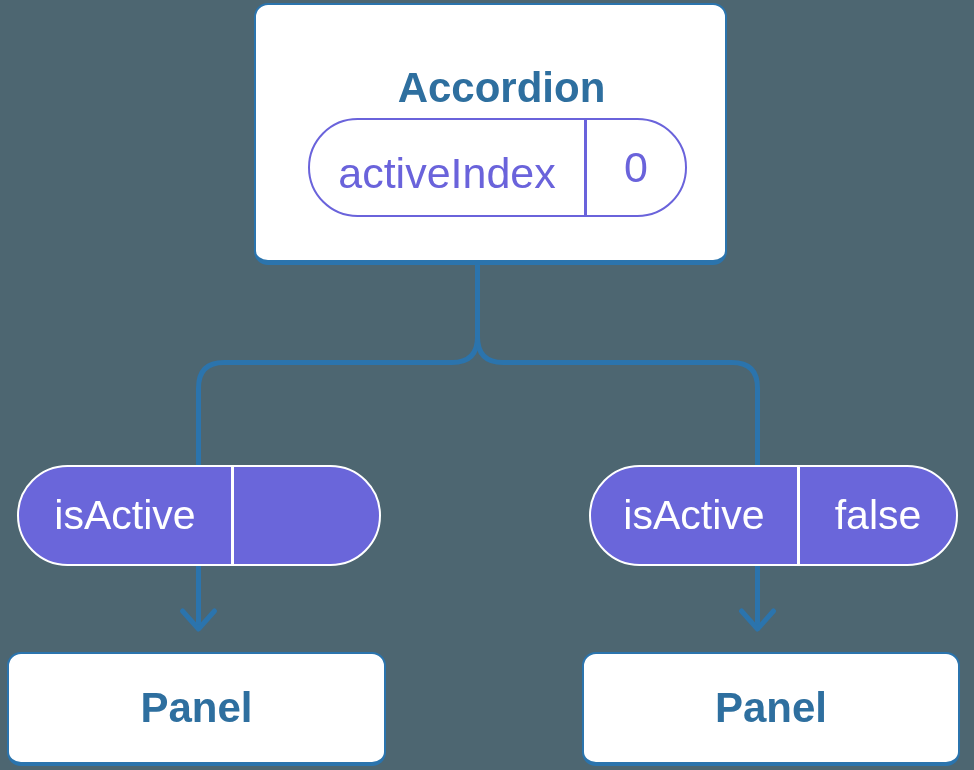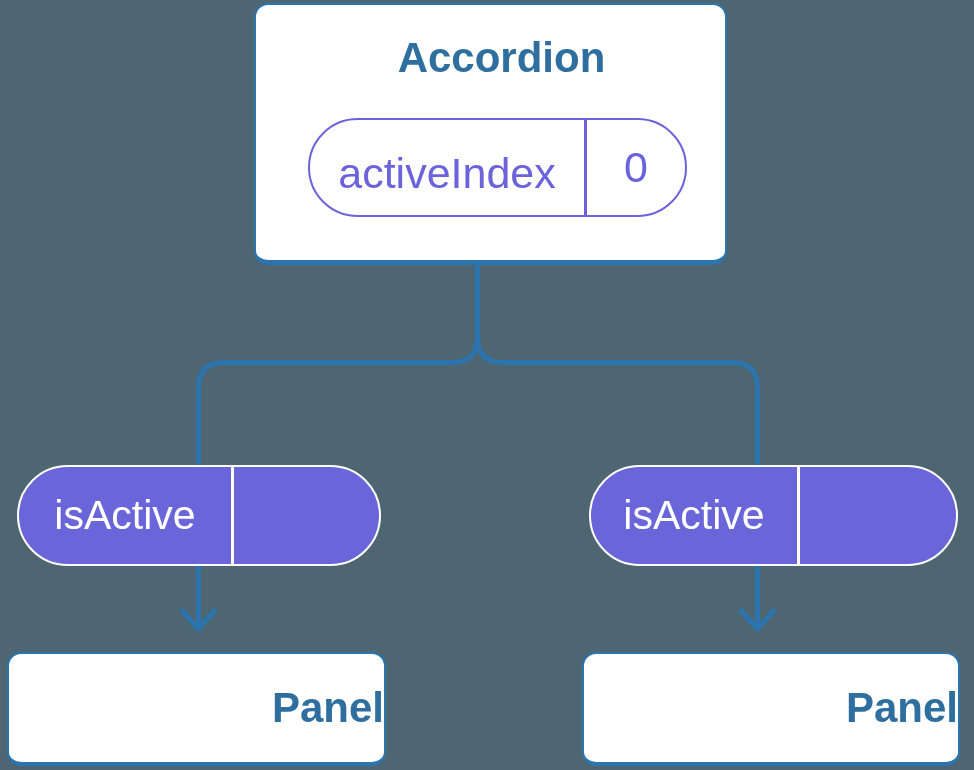--- a/index.html
+++ b/index.html
@@ -35,21 +35,21 @@
     border-bottom-width: 5px;
   }
   .card-title {
     color: #2e6f9f;
     font-size: 42px;
     font-weight: 600;
     text-align: center;
     line-height: 1.1;
   }
   .root-card .card-title {
-    margin-top: 30px;
+    margin-top: 60px;
     padding-left: 22px;
   }
   .pill {
     position: absolute;
     display: flex;
     align-items: stretch;
     box-sizing: border-box;
     overflow: hidden;
   }
   .pill-cell {
@@ -91,21 +91,21 @@
   .pill-true .pill-value { flex: 1; }
   .pill-false {
     left: 589px; top: 465px;
     width: 369px; height: 101px;
   }
   .pill-false .pill-label { width: 206px; }
   .pill-false .pill-value { flex: 1; }
   .panel-card {
     display: flex;
     align-items: center;
-    justify-content: flex-end;
+    justify-content: center;
     border-bottom-width: 4px;
   }
   .panel-left  { left: 7px;   top: 652px; width: 379px; height: 114px; }
   .panel-right { left: 582px; top: 652px; width: 378px; height: 114px; }
 </style>
 </head>
 <body>
 
 <div class="stage">
 
@@ -129,20 +129,21 @@
   </div>
 
   <div class="pill pill-solid pill-true">
     <div class="pill-cell pill-label">isActive</div>
     <div class="pill-divider"></div>
   </div>
 
   <div class="pill pill-solid pill-false">
     <div class="pill-cell pill-label">isActive</div>
     <div class="pill-divider"></div>
+    <div class="pill-cell pill-value">false</div>
   </div>
 
   <div class="card panel-card panel-left">
     <div class="card-title">Panel</div>
   </div>
 
   <div class="card panel-card panel-right">
     <div class="card-title">Panel</div>
   </div>
 

